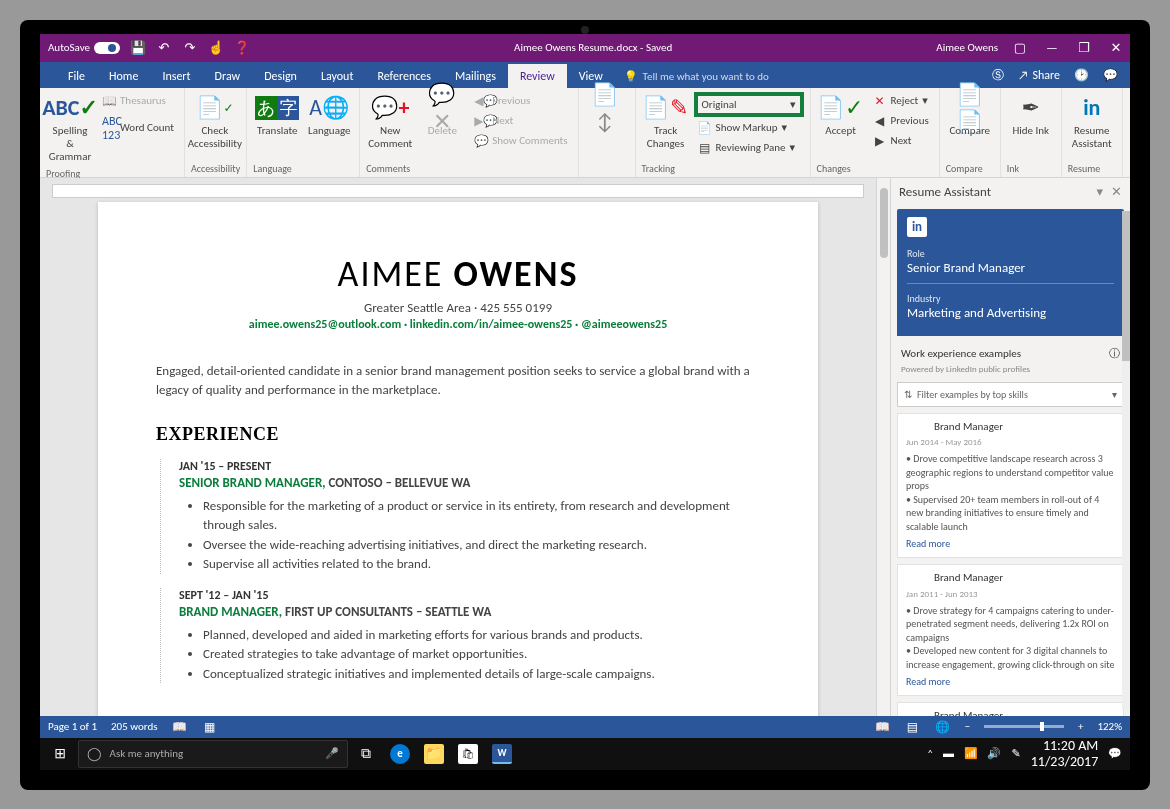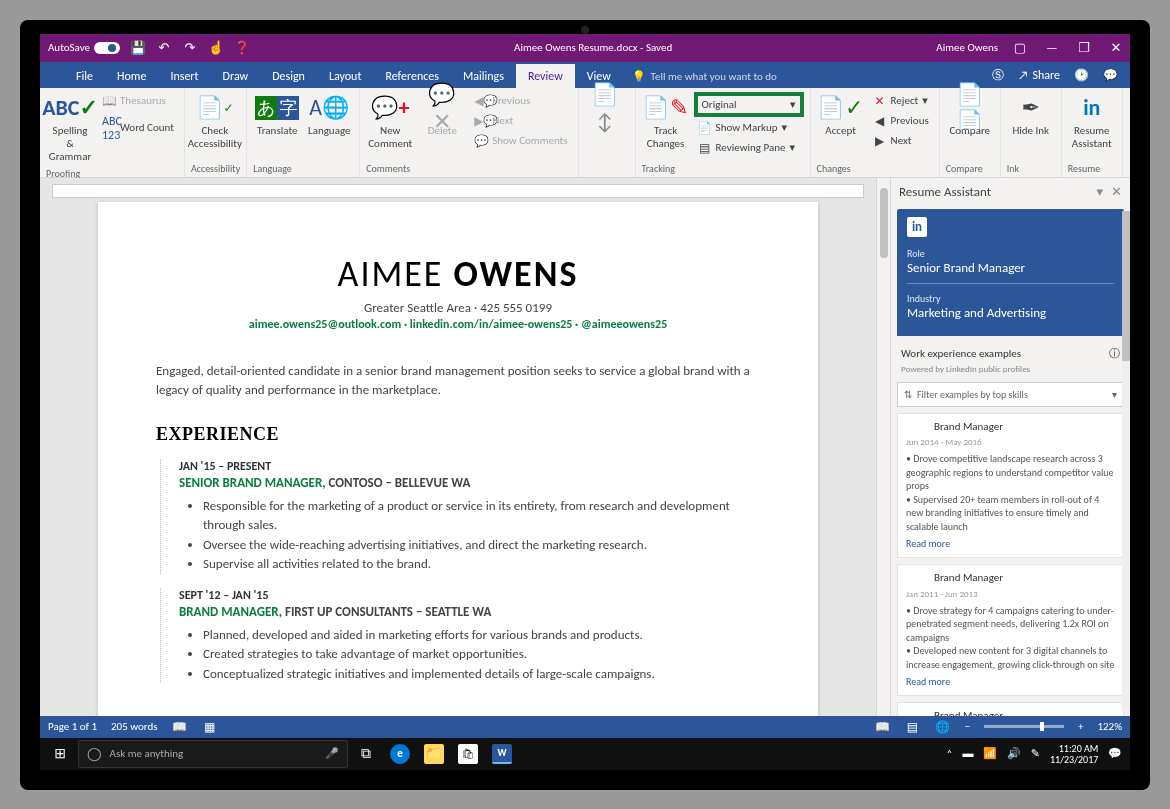--- a/index.html
+++ b/index.html
@@ -13,21 +13,21 @@
 .titlebar-left { display: flex; align-items: center; gap: 10px; }
 .autosave { display: flex; align-items: center; gap: 4px; margin-left: 4px; }
 .switch { width: 26px; height: 12px; background: #fff; border-radius: 6px; position: relative; }
 .switch::after { content: ''; position: absolute; width: 8px; height: 8px; background: #2b579a; border-radius: 50%; top: 2px; left: 14px; }
 .qat-icon { width: 16px; height: 16px; display: flex; align-items: center; justify-content: center; font-size: 13px; cursor: pointer; }
 .titlebar-center { flex: 1; text-align: center; }
 .titlebar-right { display: flex; align-items: center; gap: 12px; }
 .winbtn { width: 20px; height: 20px; display: flex; align-items: center; justify-content: center; font-size: 13px; cursor: pointer; }
 
 
-.tabbar { background: #2b579a; height: 26px; display: flex; align-items: flex-end; color: #fff; font-size: 12px; padding-left: 24px; }
+.tabbar { background: #2b579a; height: 26px; display: flex; align-items: flex-end; color: #fff; font-size: 12px; padding-left: 16px; }
 .tab { padding: 5px 12px; cursor: pointer; }
 .tab.active { background: #f3f2f1; color: #4c1d95; }
 .tellme { display: flex; align-items: center; gap: 4px; padding: 5px 10px; font-size: 11px; color: #d0d8e8; }
 .tabbar-right { margin-left: auto; display: flex; align-items: center; gap: 14px; padding: 4px 12px; font-size: 12px; }
 .tabbar-right span { display: flex; align-items: center; gap: 4px; }
 
 
 .ribbon { background: #f3f2f1; border-bottom: 1px solid #d4d4d4; display: flex; height: 90px; font-size: 11px; color: #444; }
 .rgroup { border-right: 1px solid #e1e1e1; display: flex; flex-direction: column; justify-content: space-between; padding: 4px 6px 2px; }
 .rgroup-items { flex: 1; display: flex; align-items: flex-start; gap: 4px; }
@@ -87,21 +87,21 @@
 .view-icon { width: 16px; height: 16px; display: flex; align-items: center; justify-content: center; font-size: 12px; }
 .zoom-slider { width: 80px; height: 3px; background: rgba(255,255,255,0.5); position: relative; }
 .zoom-slider::after { content: ''; position: absolute; left: 56px; top: -3px; width: 4px; height: 9px; background: #fff; }
 
 
 .taskbar { height: 32px; background: #101010; display: flex; align-items: center; color: #fff; font-size: 11px; padding: 0 4px; gap: 2px; }
 .tbtn { height: 32px; min-width: 32px; display: flex; align-items: center; justify-content: center; padding: 0 4px; cursor: pointer; font-size: 14px; }
 .search { display: flex; align-items: center; width: 270px; height: 28px; background: #1a1a1a; border: 1px solid #333; border-radius: 2px; padding: 0 8px; color: #aaa; gap: 8px; }
 .search span:first-child { font-size: 13px; }
 .task-right { margin-left: auto; display: flex; align-items: center; gap: 10px; padding-right: 4px; font-size: 11px; }
-.clock { text-align: right; line-height: 1.1; font-size: 10px; }
+.clock { text-align: right; line-height: 1.1; font-size: 14px; }
 .app-icon { width: 20px; height: 20px; display: flex; align-items: center; justify-content: center; font-size: 14px; }
 .ai-edge { background: #0078d4; border-radius: 50%; color: #fff; font-weight: bold; font-size: 11px; }
 .ai-folder { background: #ffd75e; border-radius: 2px; }
 .ai-store { background: #fff; color: #000; border-radius: 2px; font-size: 10px; }
 .ai-word { background: #2b579a; color: #fff; border-radius: 2px; font-size: 10px; font-weight: bold; border-bottom: 2px solid #76b9ed;}
 </style>
 </head>
 <body>
 
 <div class="tablet">

